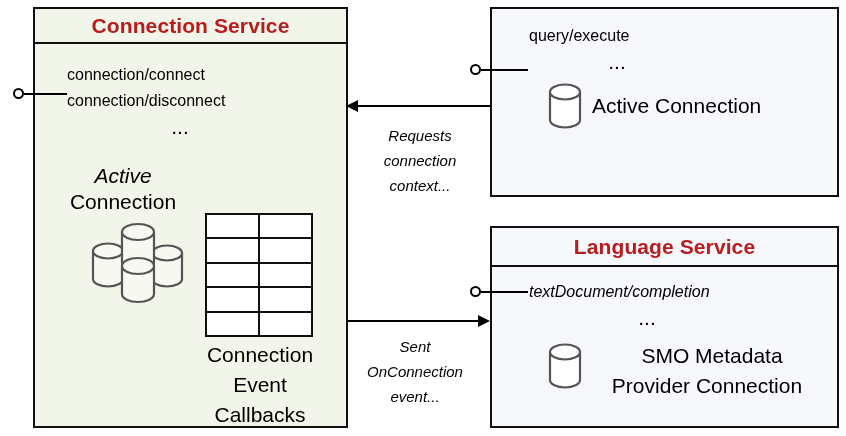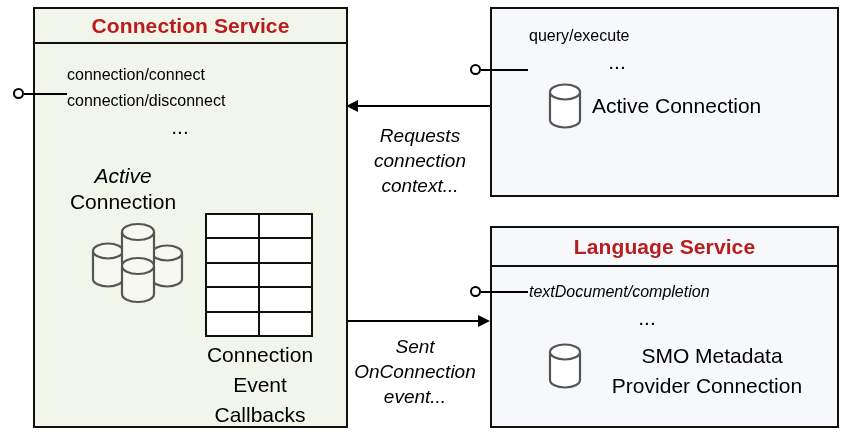--- a/index.html
+++ b/index.html
@@ -96,21 +96,21 @@
   .label-text {
     position: absolute;
     color: #000000;
     font-size: 21px;
     line-height: 25px;
     text-align: center;
   }
   .edge-label {
     position: absolute;
     color: #000000;
-    font-size: 19px;
+    font-size: 15px;
     font-style: italic;
     line-height: 20px;
     text-align: center;
   }
 
   
   .lollipop-circle {
     position: absolute;
     width: 11px;
     height: 11px;

